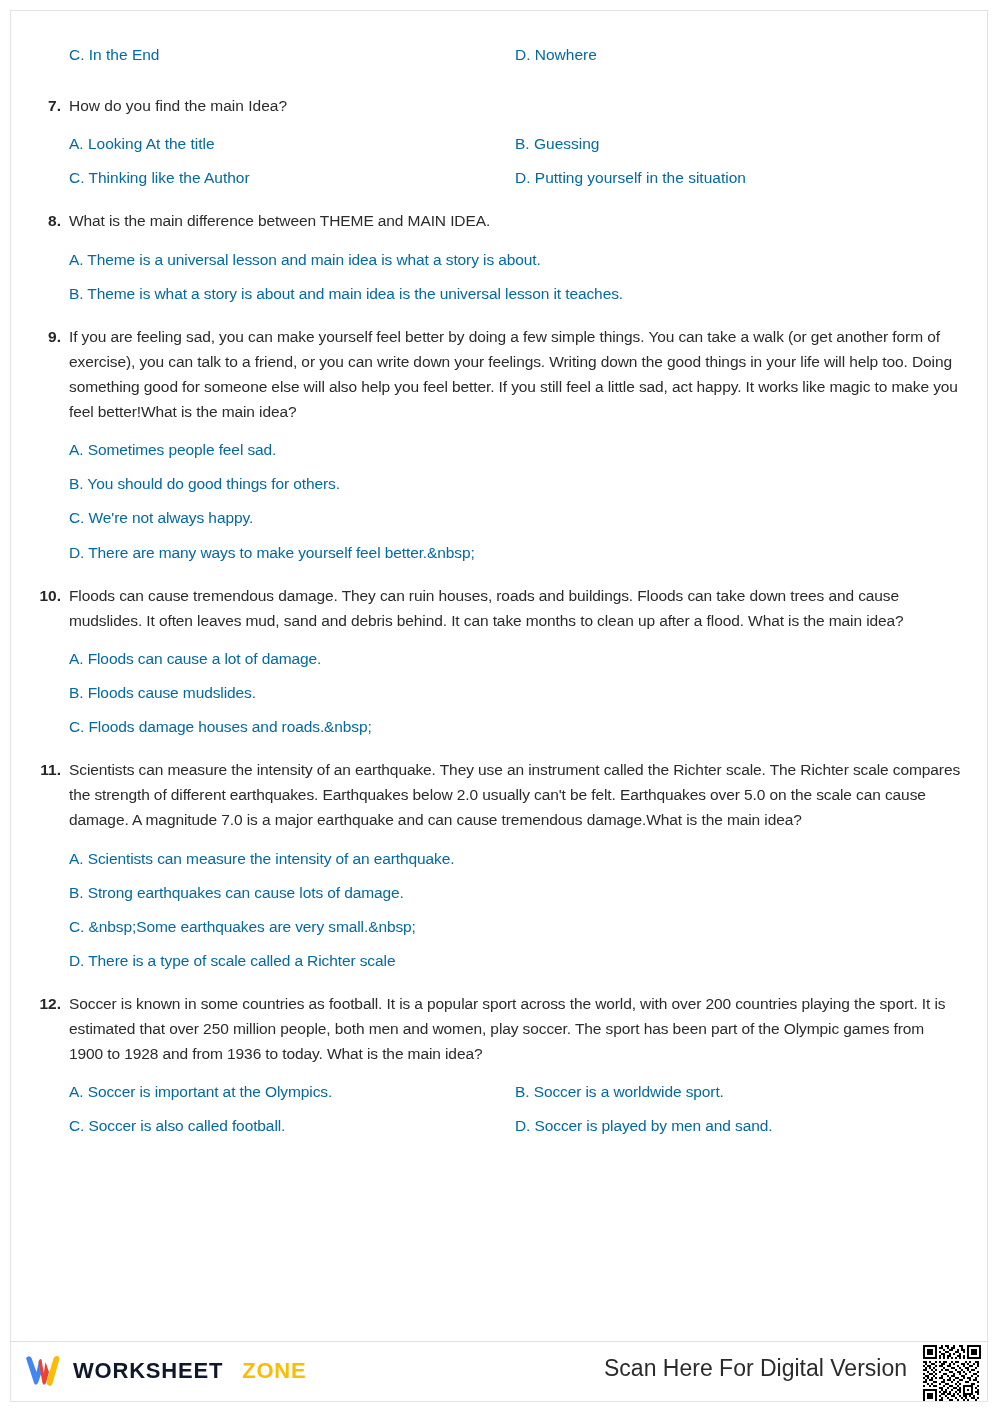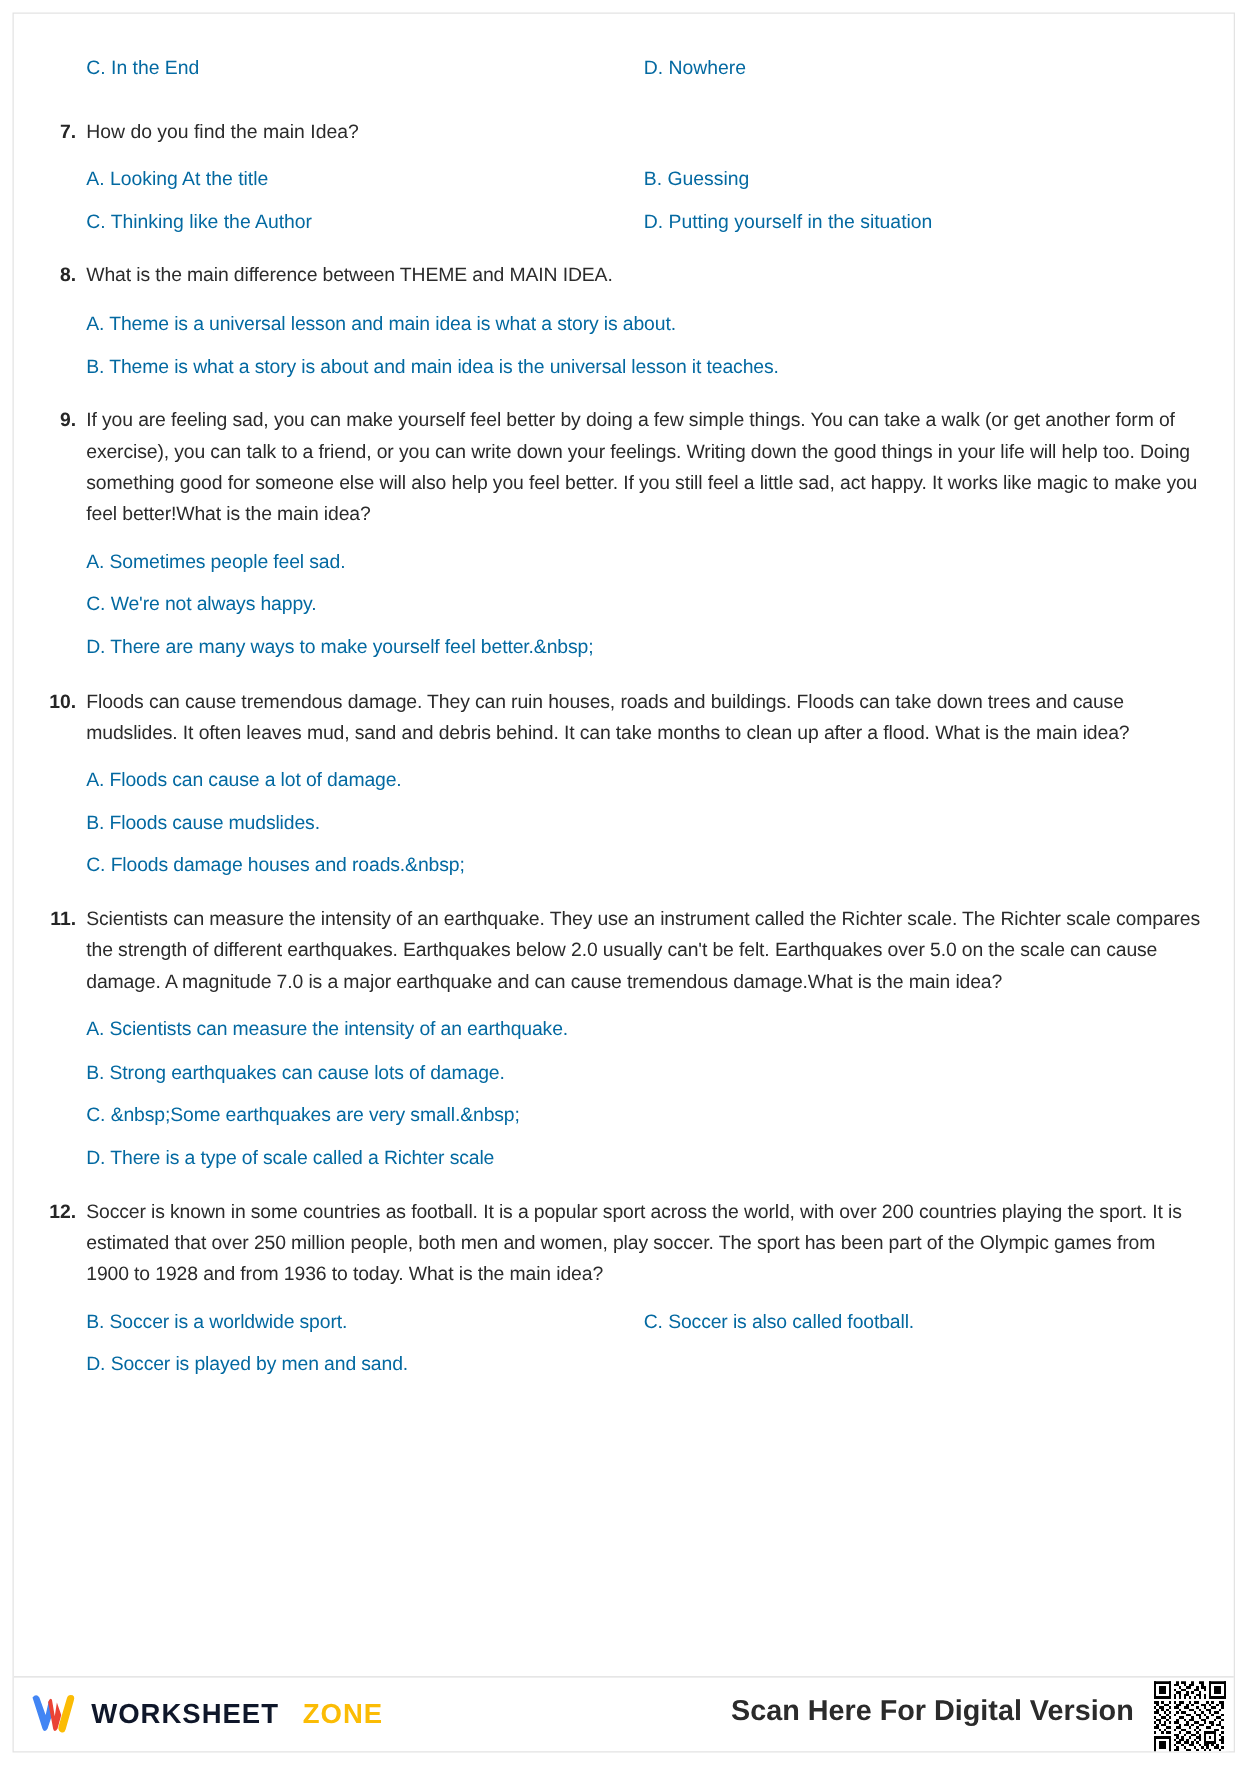--- a/index.html
+++ b/index.html
@@ -134,21 +134,20 @@
   .logo-word-1 { color: #0f172a; }
   .logo-word-2 { color: #fbbc05; margin-left: 19px; text-align: center; }
 
   #scan-text {
     position: absolute;
     right: 82px;
     top: 14px;
     font-size: 23px;
     color: #2b2b2b;
     white-space: nowrap;
-    font-weight: bold;
   }
   #qr {
     position: absolute;
     right: 6px;
     top: 2px;
     width: 62px;
     height: 62px;
     background: #ffffff;
     padding: 2px;
     box-sizing: border-box;
@@ -201,20 +200,21 @@
     </div>
 
     <div class="gap-md"></div>
 
     <div class="qblock condensed">
       <div class="qnum">9.</div>
       <div class="qbody">
         <p class="qtext">If you are feeling sad, you can make yourself feel better by doing a few simple things. You can take a walk (or get another form of exercise), you can talk to a friend, or you can write down your feelings. Writing down the good things in your life will help too. Doing something good for someone else will also help you feel better. If you still feel a little sad, act happy. It works like magic to make you feel better!What is the main idea?</p>
         <div class="opts-stack">
           <div class="opt">A. Sometimes people feel sad.</div>
+          <div class="opt">B. You should do good things for others.</div>
           <div class="opt">C. We're not always happy.</div>
           <div class="opt">D. There are many ways to make yourself feel better.&amp;nbsp;</div>
         </div>
       </div>
     </div>
 
     <div class="gap-md"></div>
 
     <div class="qblock condensed">
       <div class="qnum">10.</div>
@@ -243,20 +243,21 @@
       </div>
     </div>
 
     <div class="gap-md"></div>
 
     <div class="qblock condensed">
       <div class="qnum">12.</div>
       <div class="qbody">
         <p class="qtext">Soccer is known in some countries as football. It is a popular sport across the world, with over 200 countries playing the sport. It is estimated that over 250 million people, both men and women, play soccer. The sport has been part of the Olympic games from 1900 to 1928 and from 1936 to today. What is the main idea?</p>
         <div class="opts-grid">
+          <div class="opt">A. Soccer is important at the Olympics.</div>
           <div class="opt">B. Soccer is a worldwide sport.</div>
           <div class="opt">C. Soccer is also called football.</div>
           <div class="opt">D. Soccer is played by men and sand.</div>
         </div>
       </div>
     </div>
 
   </div>
 
   <div id="footer">

